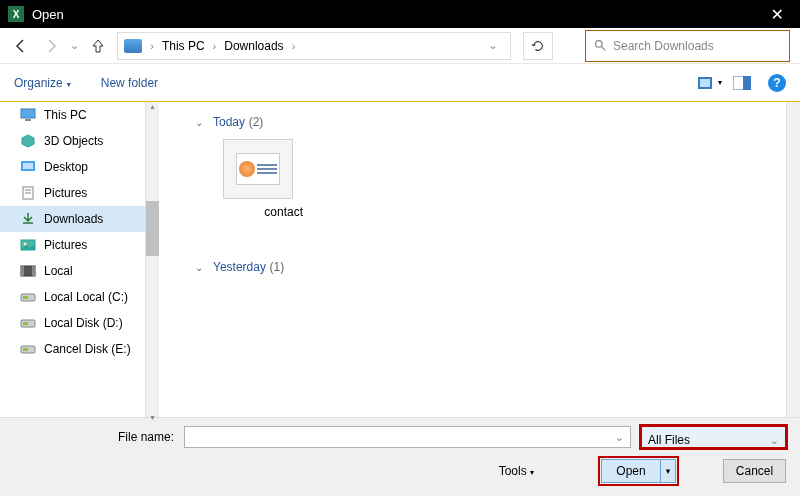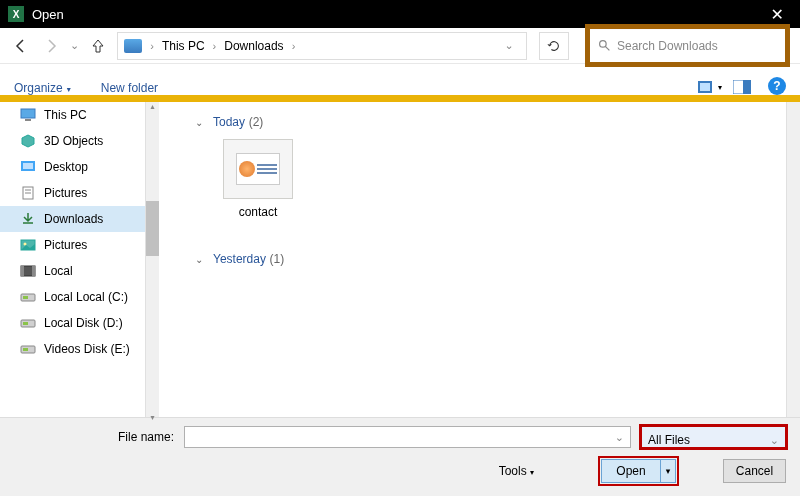--- a/index.html
+++ b/index.html
@@ -8,23 +8,23 @@
 .titlebar .excel-icon { width: 16px; height: 16px; background: #217346; color: #fff; display: flex; align-items: center; justify-content: center; font-size: 10px; font-weight: bold; margin-right: 8px; }
 .titlebar .title { flex: 1; font-size: 13px; }
 .titlebar .close { font-size: 16px; cursor: pointer; padding: 0 8px; }
 .navbar { height: 36px; display: flex; align-items: center; padding: 0 10px; gap: 8px; border-bottom: 1px solid #e8e8e8; }
 .nav-btn { width: 22px; height: 22px; display: flex; align-items: center; justify-content: center; color: #555; cursor: pointer; }
 .nav-btn.dim { color: #aaa; }
 .chev { font-size: 11px; color: #888; }
 .addrbar { flex: 1; display: flex; align-items: center; height: 28px; border: 1px solid #ddd; background: #fff; padding: 0 6px; gap: 8px; }
 .addrbar .folder-icon { width: 18px; height: 14px; background: linear-gradient(#5aa9e6,#3a7bbf); border-radius: 2px; }
 .refresh-btn { width: 30px; height: 28px; border: 1px solid #ddd; display: flex; align-items: center; justify-content: center; margin-left: 4px; cursor: pointer; }
-.searchbox { width: 205px; height: 43px; border: 5px solid #a16207; display: flex; align-items: center; padding: 0 8px; color: #888; margin-left: 8px; }
+.searchbox { width: 205px; height: 32px; border: 1px solid #a16207; display: flex; align-items: center; padding: 0 8px; color: #888; margin-left: 24px; }
 .searchbox svg { margin-right: 6px; }
-.toolbar { height: 38px; display: flex; align-items: flex-end; padding: 0 14px; border-bottom: 7px solid #eab308; }
+.toolbar { height: 38px; display: flex; align-items: center; padding: 0 14px; border-bottom: 1px solid #eab308; }
 .toolbar .link { color: #2a5699; cursor: pointer; margin-right: 30px; }
 .toolbar .link .tri { font-size: 8px; margin-left: 4px; }
 .toolbar .spacer { flex: 1; }
 .toolbar .tool-icon { width: 24px; height: 16px; margin: 0 4px; cursor: pointer; display: flex; align-items: center; justify-content: center; }
 .help-icon { width: 18px; height: 18px; border-radius: 50%; background: #1e88e5; color: #fff; display: flex; align-items: center; justify-content: center; font-weight: bold; margin-left: 10px; cursor: pointer; }
 .body { display: flex; height: 315px; }
 .sidebar { width: 145px; overflow: hidden; }
 .side-item { height: 26px; display: flex; align-items: center; padding-left: 20px; gap: 8px; cursor: pointer; }
 .side-item.sel { background: #d4e8f7; }
 .side-item .ico { width: 16px; height: 16px; display: flex; align-items: center; justify-content: center; }
@@ -207,50 +207,50 @@
         </span>
       <span>Local Disk (D:)</span>
     </div>
     <div class="side-item">
       <span class="ico">
           <svg width="16" height="12">
             <rect x="1" y="3" width="14" height="7" rx="1" fill="#d0d0d0" stroke="#888"></rect>
             <rect x="3" y="5" width="5" height="3" fill="#8bc34a"></rect>
           </svg>
         </span>
-      <span>Videos Disk (E:)</span>
+      <span>Cancel Disk (E:)</span>
     </div>
   </div>
   <div class="sidebar-scroll">
     <div style="height:4px;text-align:center;font-size:8px;color:#888;">▴</div>
     <div style="height:95px"></div>
     <div class="scroll-thumb" style="height:55px"></div>
     <div style="flex:1"></div>
     <div style="height:4px;text-align:center;font-size:8px;color:#888;">▾</div>
   </div>
   <div class="content">
     <div class="group-header">
       <span class="caret">⌄</span>
       <span>Today</span>
       <span class="count">(2)</span>
     </div>
-    <div class="file-tile" style="margin-left:18px;">
+    <div class="file-tile" style="margin-left:18px;text-align:right;">
       <div class="file-thumb">
         <div class="contact-card">
           <div class="avatar"></div>
           <div class="lines">
               <div></div>
               <div></div>
               <div></div>
             </div>
         </div>
       </div>
       <div>contact</div>
     </div>
-    <div class="group-header" style="margin-top:32px;">
+    <div class="group-header" style="margin-top:40px;">
       <span class="caret">⌄</span>
       <span>Yesterday</span>
       <span class="count">(1)</span>
     </div>
   </div>
   <div class="content-scroll"></div>
 </div>
 
 <div class="footer">
   <div class="footer-row">

